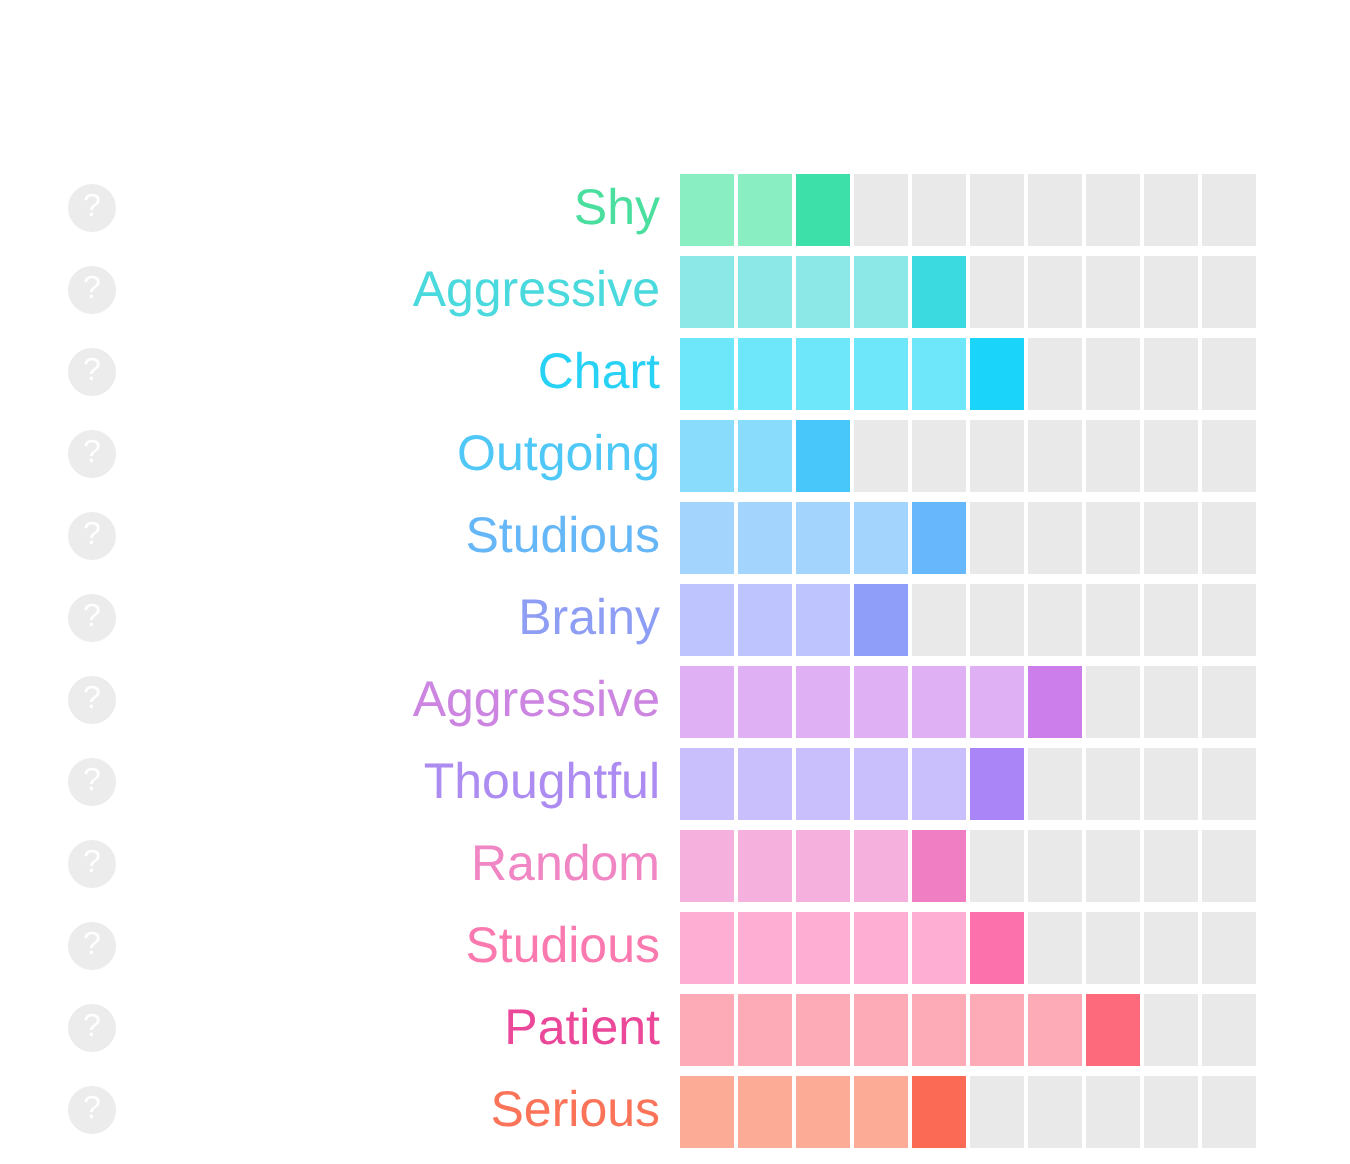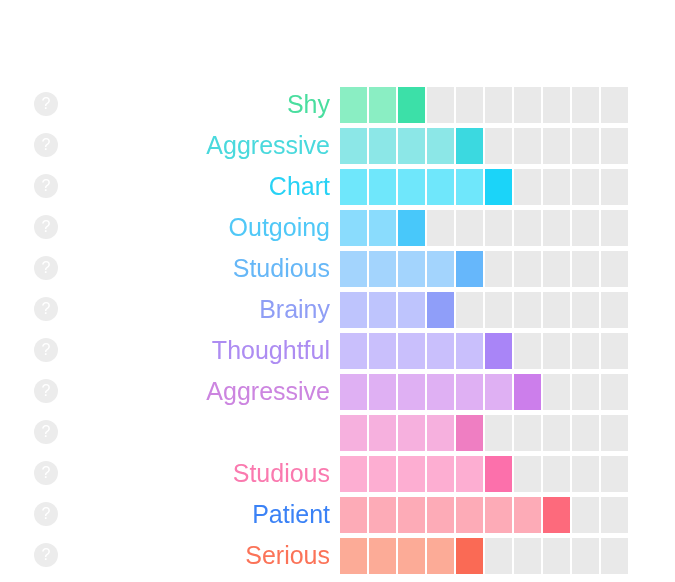--- a/index.html
+++ b/index.html
@@ -178,52 +178,53 @@
           <div class="cell" style="background: rgb(233, 233, 233);"></div>
           <div class="cell" style="background: rgb(233, 233, 233);"></div>
           <div class="cell" style="background: rgb(233, 233, 233);"></div>
           <div class="cell" style="background: rgb(233, 233, 233);"></div>
           <div class="cell" style="background: rgb(233, 233, 233);"></div>
           <div class="cell" style="background: rgb(233, 233, 233);"></div>
         </div>
       </div>
       <div class="chart-row">
         <div class="help-icon" style="background: rgb(236, 236, 236); color: rgb(255, 255, 255);">?</div>
+        <div class="row-label" style="color: rgb(204, 133, 224);">Aggressive</div>
+        <div class="row-cells">
+          <div class="cell" style="background: rgb(223, 176, 243);"></div>
+          <div class="cell" style="background: rgb(223, 176, 243);"></div>
+          <div class="cell" style="background: rgb(223, 176, 243);"></div>
+          <div class="cell" style="background: rgb(223, 176, 243);"></div>
+          <div class="cell" style="background: rgb(223, 176, 243);"></div>
+          <div class="cell" style="background: rgb(223, 176, 243);"></div>
+          <div class="cell" style="background: rgb(204, 126, 235);"></div>
+          <div class="cell" style="background: rgb(233, 233, 233);"></div>
+          <div class="cell" style="background: rgb(233, 233, 233);"></div>
+          <div class="cell" style="background: rgb(233, 233, 233);"></div>
+        </div>
+      </div>
+      <div class="chart-row">
+        <div class="help-icon" style="background: rgb(236, 236, 236); color: rgb(255, 255, 255);">?</div>
         <div class="row-label" style="color: rgb(173, 140, 242);">Thoughtful</div>
         <div class="row-cells">
           <div class="cell" style="background: rgb(201, 191, 252);"></div>
           <div class="cell" style="background: rgb(201, 191, 252);"></div>
           <div class="cell" style="background: rgb(201, 191, 252);"></div>
           <div class="cell" style="background: rgb(201, 191, 252);"></div>
           <div class="cell" style="background: rgb(201, 191, 252);"></div>
           <div class="cell" style="background: rgb(169, 133, 247);"></div>
           <div class="cell" style="background: rgb(233, 233, 233);"></div>
           <div class="cell" style="background: rgb(233, 233, 233);"></div>
           <div class="cell" style="background: rgb(233, 233, 233);"></div>
           <div class="cell" style="background: rgb(233, 233, 233);"></div>
         </div>
       </div>
       <div class="chart-row">
         <div class="help-icon" style="background: rgb(236, 236, 236); color: rgb(255, 255, 255);">?</div>
-        <div class="row-label" style="color: rgb(204, 133, 224);">Aggressive</div>
-        <div class="row-cells">
-          <div class="cell" style="background: rgb(223, 176, 243);"></div>
-          <div class="cell" style="background: rgb(223, 176, 243);"></div>
-          <div class="cell" style="background: rgb(223, 176, 243);"></div>
-          <div class="cell" style="background: rgb(223, 176, 243);"></div>
-          <div class="cell" style="background: rgb(223, 176, 243);"></div>
-          <div class="cell" style="background: rgb(223, 176, 243);"></div>
-          <div class="cell" style="background: rgb(204, 126, 235);"></div>
-          <div class="cell" style="background: rgb(233, 233, 233);"></div>
-          <div class="cell" style="background: rgb(233, 233, 233);"></div>
-          <div class="cell" style="background: rgb(233, 233, 233);"></div>
-        </div>
-      </div>
-      <div class="chart-row">
-        <div class="help-icon" style="background: rgb(236, 236, 236); color: rgb(255, 255, 255);">?</div>
+        <div class="row-label" style="color: rgb(240, 134, 196);">Random</div>
         <div class="row-cells">
           <div class="cell" style="background: rgb(246, 176, 222);"></div>
           <div class="cell" style="background: rgb(246, 176, 222);"></div>
           <div class="cell" style="background: rgb(246, 176, 222);"></div>
           <div class="cell" style="background: rgb(246, 176, 222);"></div>
           <div class="cell" style="background: rgb(239, 126, 194);"></div>
           <div class="cell" style="background: rgb(233, 233, 233);"></div>
           <div class="cell" style="background: rgb(233, 233, 233);"></div>
           <div class="cell" style="background: rgb(233, 233, 233);"></div>
           <div class="cell" style="background: rgb(233, 233, 233);"></div>
@@ -241,21 +242,21 @@
           <div class="cell" style="background: rgb(253, 174, 210);"></div>
           <div class="cell" style="background: rgb(252, 112, 171);"></div>
           <div class="cell" style="background: rgb(233, 233, 233);"></div>
           <div class="cell" style="background: rgb(233, 233, 233);"></div>
           <div class="cell" style="background: rgb(233, 233, 233);"></div>
           <div class="cell" style="background: rgb(233, 233, 233);"></div>
         </div>
       </div>
       <div class="chart-row">
         <div class="help-icon" style="background: rgb(236, 236, 236); color: rgb(255, 255, 255);">?</div>
-        <div class="row-label" style="color: #3b82f6; margin-left: 40px;">Patient</div>
+        <div class="row-label" style="color: #ec4899; margin-left: 40px;">Patient</div>
         <div class="row-cells">
           <div class="cell" style="background: rgb(253, 171, 183);"></div>
           <div class="cell" style="background: rgb(253, 171, 183);"></div>
           <div class="cell" style="background: rgb(253, 171, 183);"></div>
           <div class="cell" style="background: rgb(253, 171, 183);"></div>
           <div class="cell" style="background: rgb(253, 171, 183);"></div>
           <div class="cell" style="background: rgb(253, 171, 183);"></div>
           <div class="cell" style="background: rgb(253, 171, 183);"></div>
           <div class="cell" style="background: rgb(253, 106, 124);"></div>
           <div class="cell" style="background: rgb(233, 233, 233);"></div>

